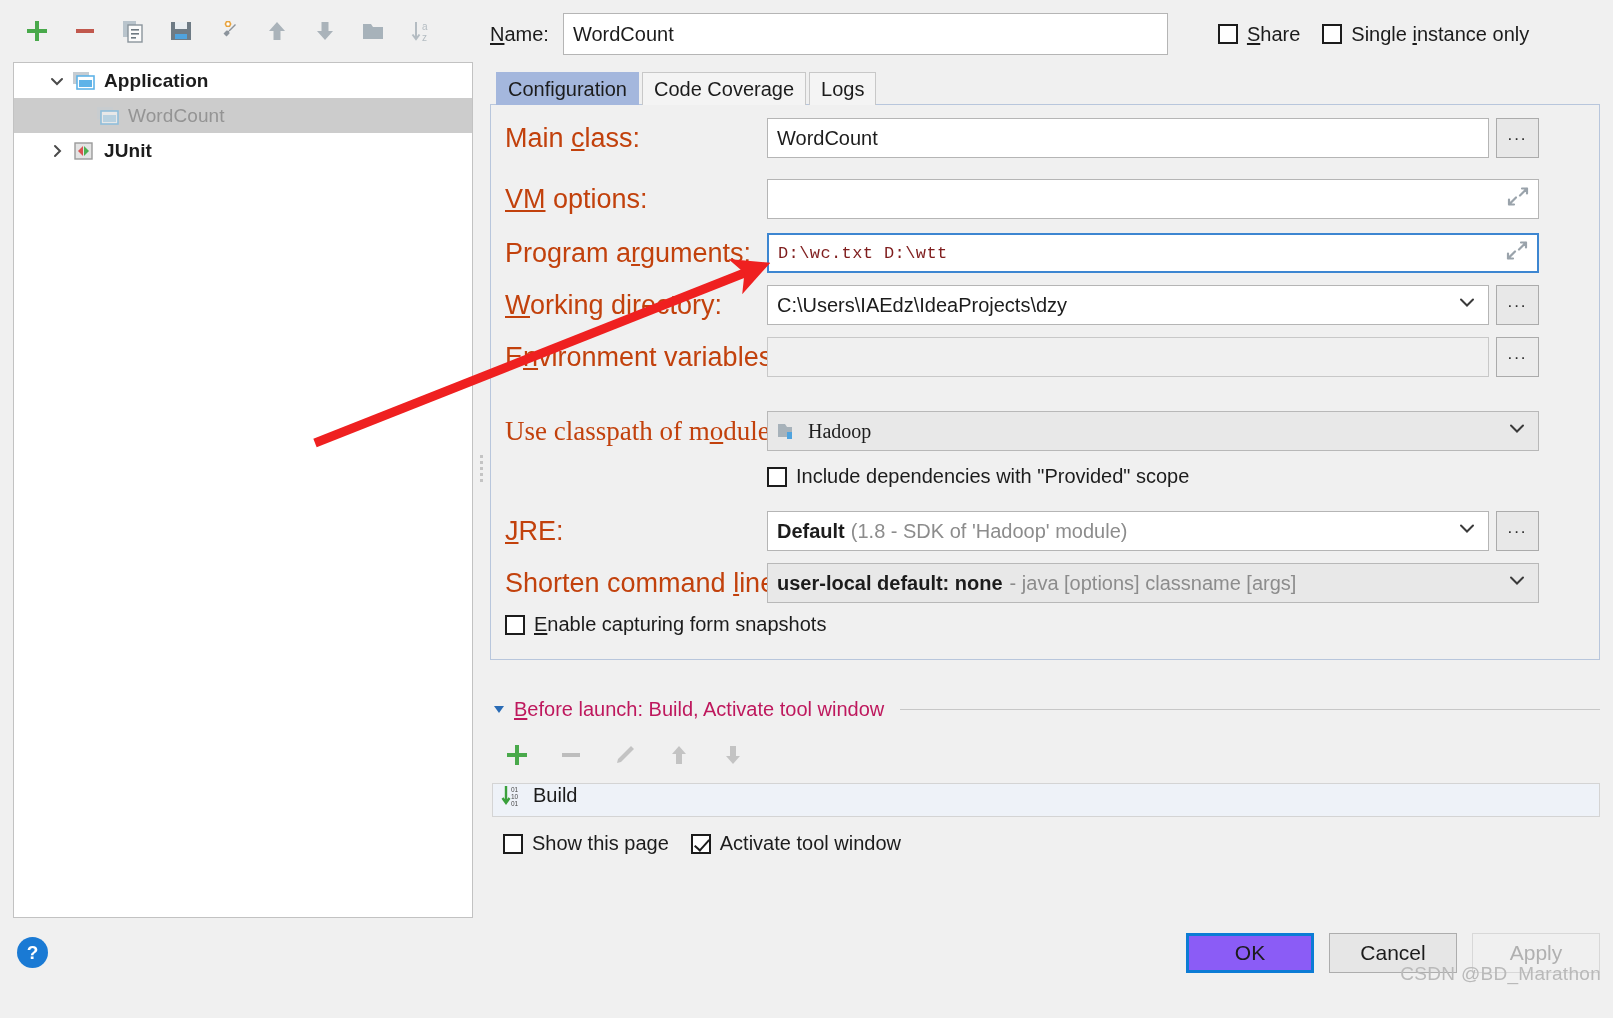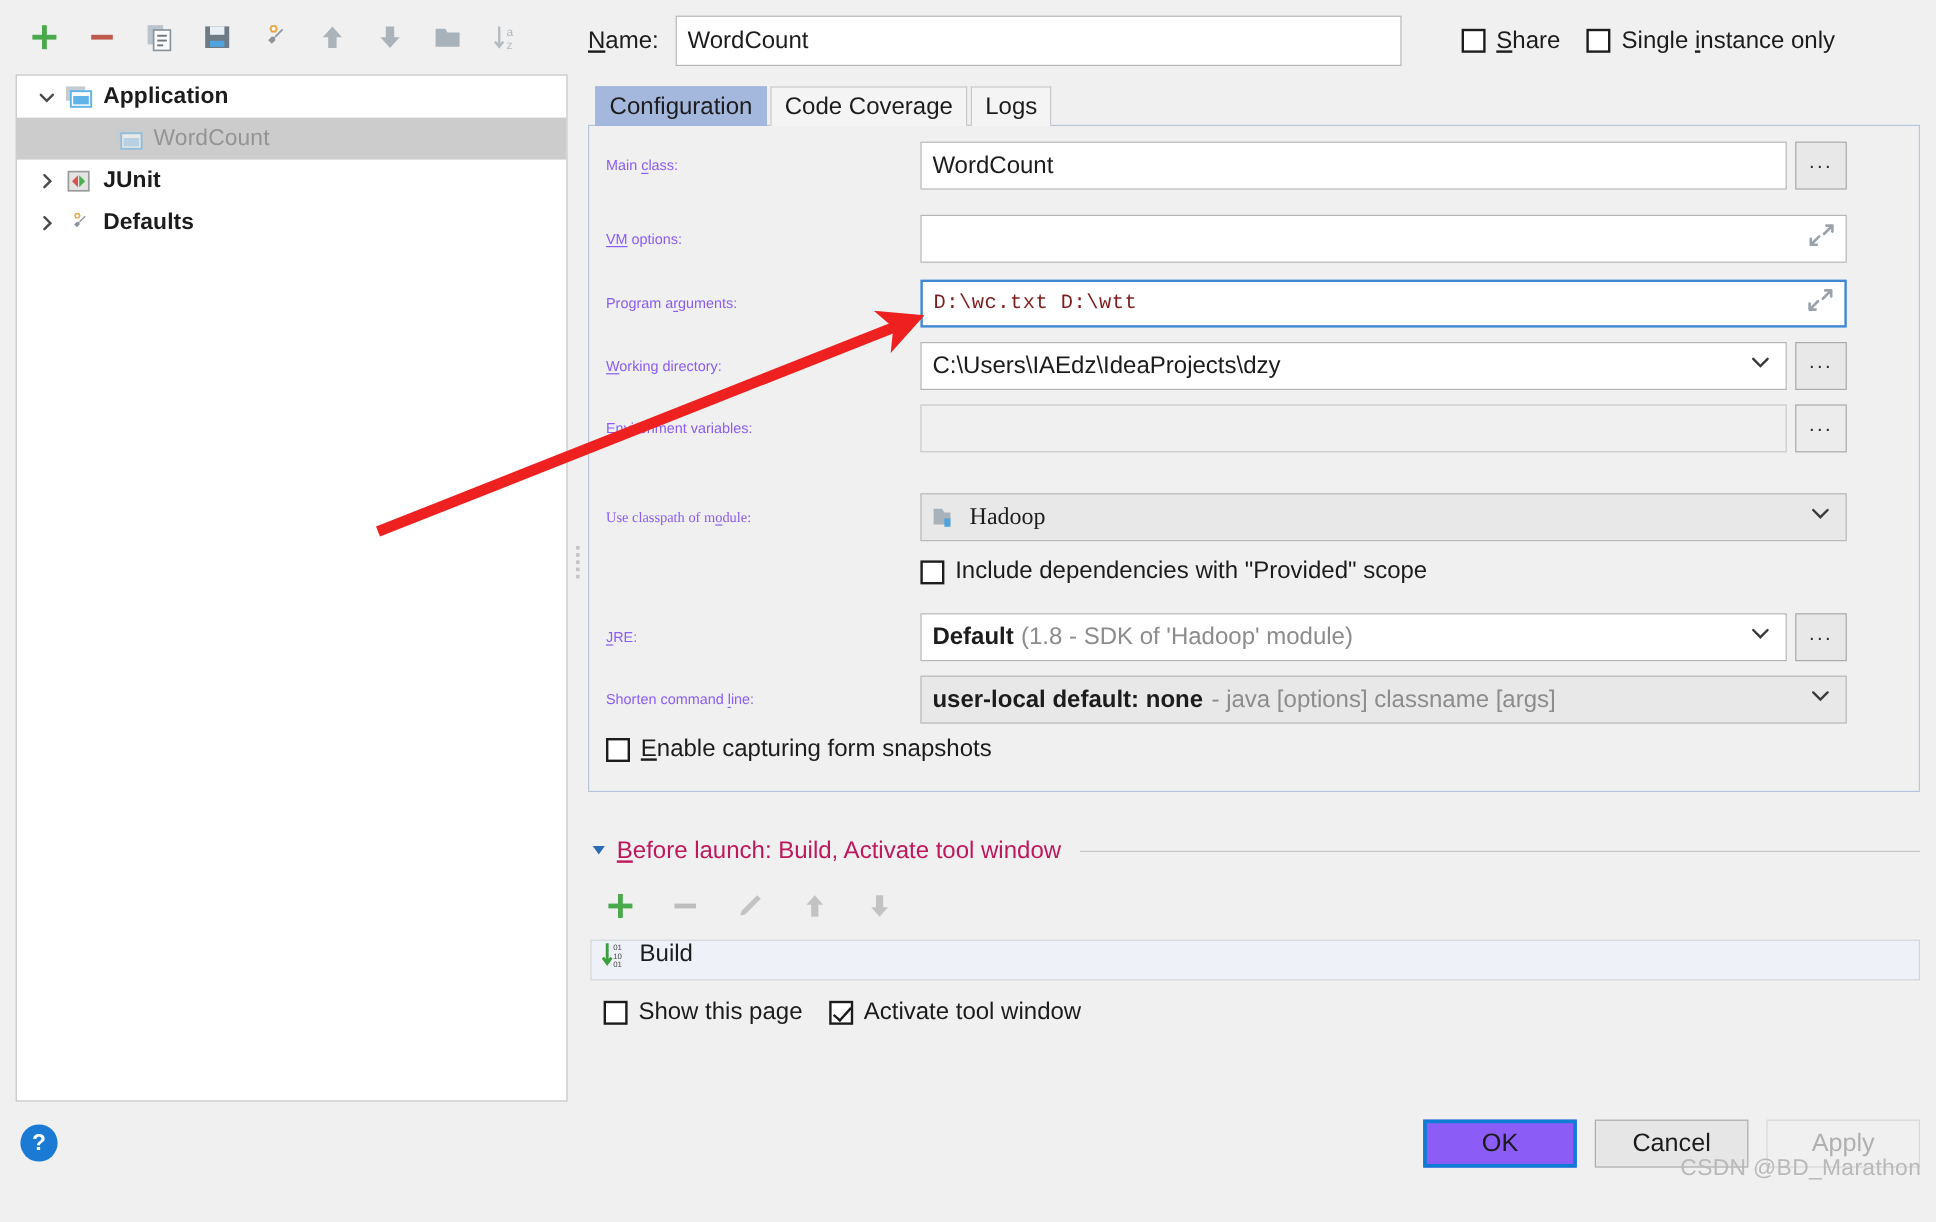--- a/index.html
+++ b/index.html
@@ -26,21 +26,21 @@
     cursor: pointer; background: transparent; border: none; padding: 0;
   }
 
   
   .tree-panel {
     position: absolute; left: 13px; top: 62px; width: 460px; height: 856px;
     background: #ffffff; border: 1px solid #c2c2c2;
     overflow: hidden;
   }
   .tree-row {
-    height: 35px; display: flex; align-items: center; padding-left: 12px; cursor: pointer;
+    height: 35px; display: flex; align-items: center; padding-left: 30px; cursor: pointer;
     font-size: 19px;
   }
   .tree-row.selected { background: #cccccc; }
   .tree-row .tw-icon { width: 26px; flex: 0 0 26px; display: flex; align-items: center; justify-content: center; }
   .tree-row .node-icon {
     width: 28px; height: 22px; flex: 0 0 28px; display: flex; align-items: center; justify-content: center;
     margin-right: 6px;
   }
   .tree-row .node-label { font-weight: bold; letter-spacing: .1px; }
   .tree-row.child { padding-left: 14px; }
@@ -75,21 +75,21 @@
     cursor: pointer; color: #1c1c1c;
   }
   .tab.active { background: #a4b7dd; border-color: #a4b7dd; }
 
   
   .cfg-panel {
     position: absolute; left: 490px; top: 104px; width: 1110px; height: 556px;
     background: #f0f0f0; border: 1px solid #b8c6dc;
   }
   .frow { position: absolute; display: flex; align-items: center; }
-  .flabel { font-size: 12px; white-space: nowrap; color: #8b5cf6; }
+  .flabel { font-size: 27px; white-space: nowrap; color: #c2410c; }
 
   .tfield {
     background: #fff; border: 1px solid #b5b5b5; height: 40px;
     display: flex; align-items: center; padding: 0 9px; font-size: 20px; color: #1c1c1c;
     position: relative;
   }
   .tfield.focused { border: 2px solid #3d86d1; }
   .tfield.disabled { background: #f0f0f0; border-color: #c8c8c8; }
   .tfield .mono {
     font-family: Liberation Mono, monospace; font-size: 17px; letter-spacing: .4px; color: #7f1d1d;
@@ -257,35 +257,20 @@
       <span class="node-icon">
         <svg width="24" height="20" viewBox="0 0 24 20">
           <rect x="3" y="2" width="17" height="16" fill="#e4e4e4" stroke="#9a9a9a" stroke-width="1.4"></rect>
           <path d="M11 5 L11 15 L6 10 Z" fill="#d9534f"></path>
           <path d="M12 5 L12 15 L17 10 Z" fill="#4caf50"></path>
         </svg>
       </span>
       <span class="node-label">JUnit</span>
     </div>
 
-    <div class="tree-row">
-      <span class="tw-icon">
-        <svg width="16" height="16" viewBox="0 0 16 16">
-            <path d="M6 3 L11 8 L6 13" stroke="#4a4a4a" stroke-width="2" fill="none" stroke-linecap="round"></path>
-          </svg>
-      </span>
-      <span class="node-icon">
-        <svg width="24" height="20" viewBox="0 0 26 26">
-          <path d="M9 2 l4 0 1.5 3 -1.5 3 -4 0 -1.5 -3 z" fill="#e8a33d"></path>
-          <circle cx="11" cy="5" r="1.7" fill="#fff"></circle>
-          <path d="M20 6 l-6 6 -3.5 -0.5 -3 3 3 3 3 -3 -0.5 -3.5 6 -6 z" fill="#8c949c"></path>
-        </svg>
-      </span>
-      <span class="node-label">Defaults</span>
-    </div>
   </div>
 
   <div class="splitter">
     <i></i>
       <i></i>
       <i></i>
       <i></i>
       <i></i>
   </div>
 

